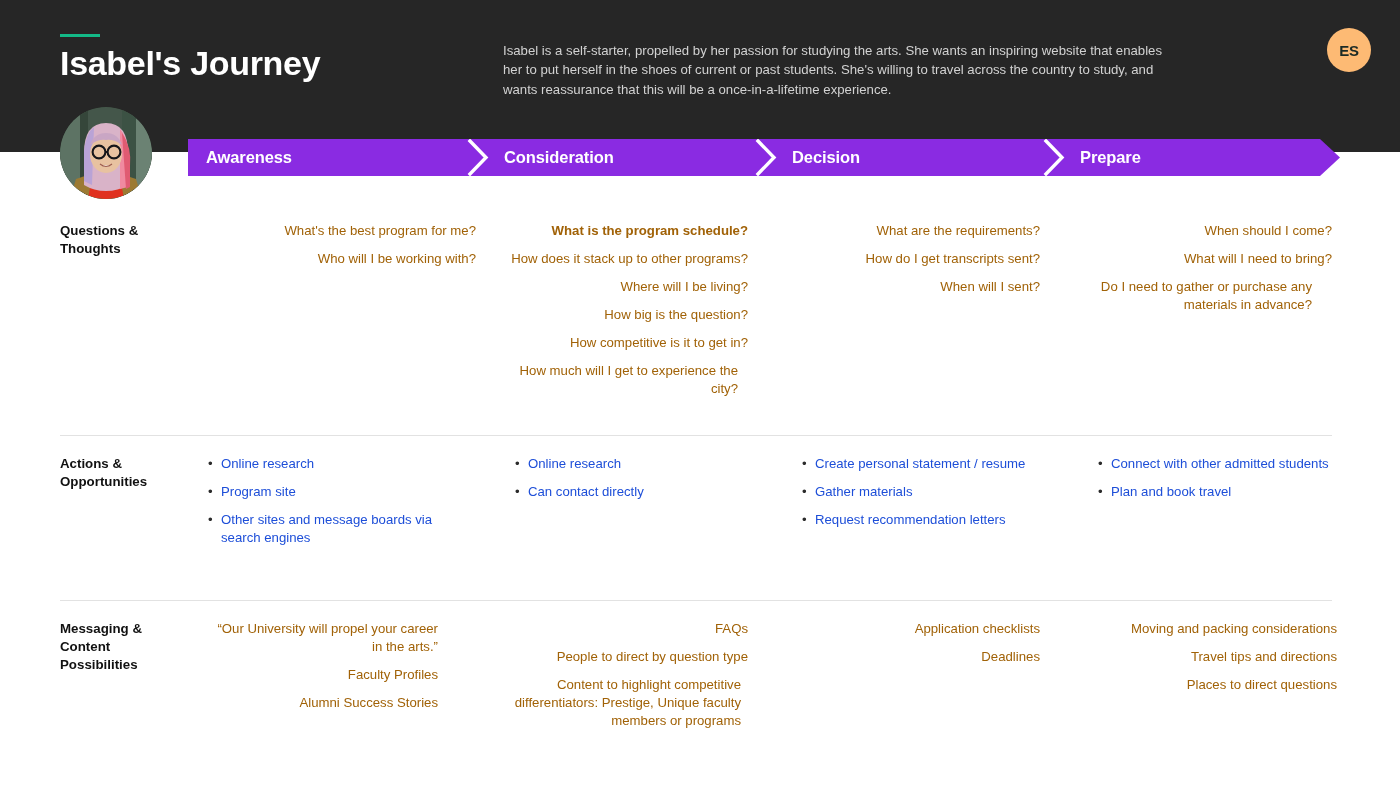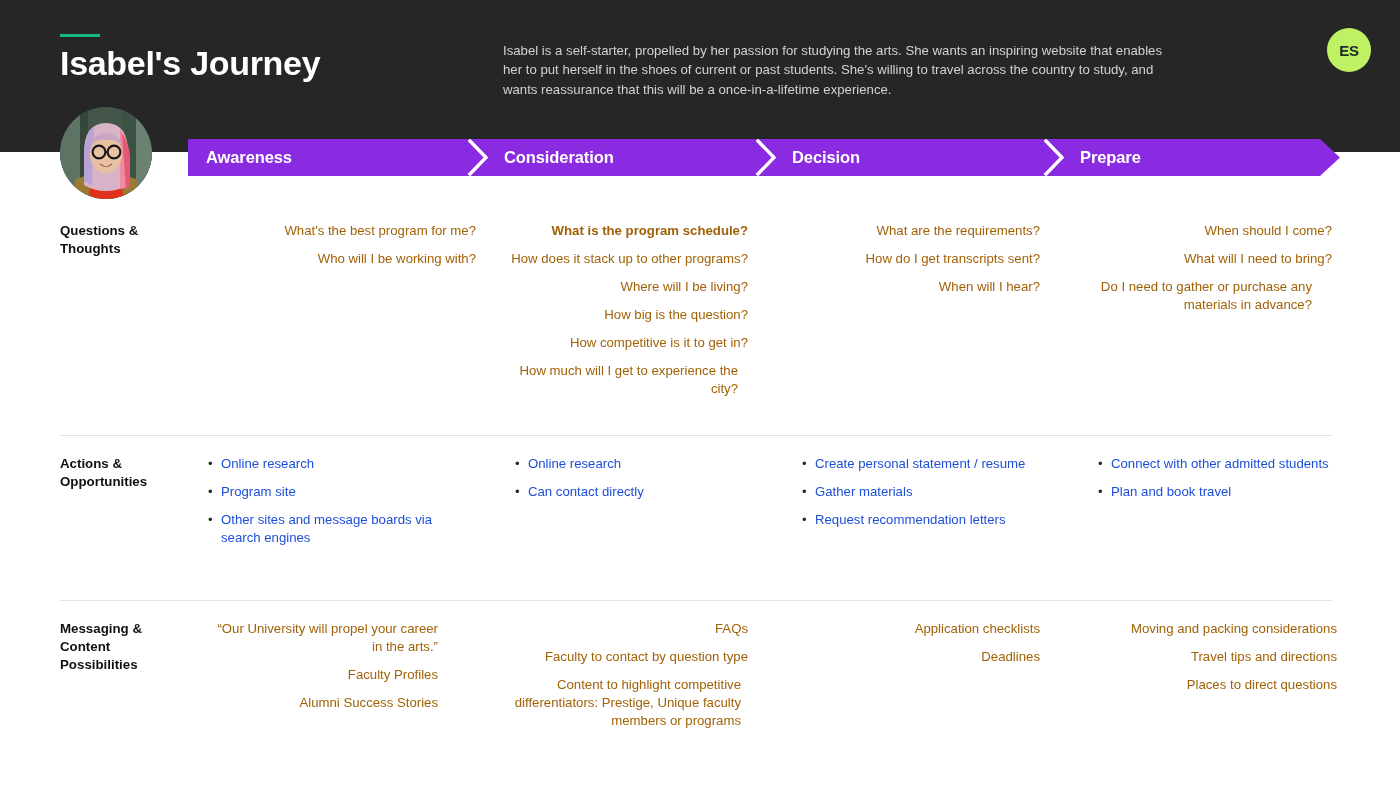--- a/index.html
+++ b/index.html
@@ -24,21 +24,21 @@
     position:absolute; left:60px; top:44px;
     font-size:34px; font-weight:bold; color:#ffffff;
     letter-spacing:-0.3px;
   }
   .intro-text {
     position:absolute; left:503px; top:41px; width:660px;
     font-size:13.2px; line-height:19.3px; color:#d2d2d2;
   }
   .es-badge {
     position:absolute; left:1327px; top:28px; width:44px; height:44px;
-    border-radius:50%; background:#bef264;
+    border-radius:50%; background:#fdba74;
     display:flex; align-items:center; justify-content:center;
     font-size:15px; font-weight:bold; color:#1b2a25; letter-spacing:-0.2px;
   }
 
   
   .avatar {
     position:absolute; left:60px; top:107px; width:92px; height:92px;
     border-radius:50%; overflow:hidden; z-index:5;
     background:#3a4a3c;
   }
@@ -162,21 +162,21 @@
       <div class="cell-item" style="width:245px;font-weight:bold;">What is the program schedule?</div>
       <div class="cell-item" style="width:245px;">How does it stack up to other programs?</div>
       <div class="cell-item" style="width:245px;">Where will I be living?</div>
       <div class="cell-item" style="width:245px;">How big is the question?</div>
       <div class="cell-item" style="width:245px;">How competitive is it to get in?</div>
       <div class="cell-item" style="width:235px;">How much will I get to experience the city?</div>
     </div>
     <div class="col" style="left:790px; top:222px;">
       <div class="cell-item" style="width:250px;">What are the requirements?</div>
       <div class="cell-item" style="width:250px;">How do I get transcripts sent?</div>
-      <div class="cell-item" style="width:250px;">When will I hear?</div>
+      <div class="cell-item" style="width:250px;">When will I sent?</div>
     </div>
     <div class="col" style="left:1087px; top:222px;">
       <div class="cell-item" style="width:245px;">When should I come?</div>
       <div class="cell-item" style="width:245px;">What will I need to bring?</div>
       <div class="cell-item" style="width:225px;">Do I need to gather or purchase any materials in advance?</div>
     </div>
   </div>
 
   <div class="row">
     <div class="divider" style="top:435px;"></div>
@@ -204,21 +204,21 @@
   <div class="row">
     <div class="divider" style="top:600px;"></div>
     <div class="row-label" style="top:620px;">Messaging &amp; Content Possibilities</div>
     <div class="col" style="left:206px; top:620px;">
       <div class="cell-item" style="width:232px;">“Our University will propel your career in the arts.”</div>
       <div class="cell-item" style="width:232px;">Faculty Profiles</div>
       <div class="cell-item" style="width:232px;">Alumni Success Stories</div>
     </div>
     <div class="col" style="left:503px; top:620px;">
       <div class="cell-item" style="width:245px;">FAQs</div>
-      <div class="cell-item" style="width:245px;">Faculty to contact by question type</div>
+      <div class="cell-item" style="width:245px;">People to direct by question type</div>
       <div class="cell-item" style="width:238px;">Content to highlight competitive differentiators: Prestige, Unique faculty members or programs</div>
     </div>
     <div class="col" style="left:790px; top:620px;">
       <div class="cell-item" style="width:250px;">Application checklists</div>
       <div class="cell-item" style="width:250px;">Deadlines</div>
     </div>
     <div class="col" style="left:1087px; top:620px;">
       <div class="cell-item" style="width:250px;">Moving and packing considerations</div>
       <div class="cell-item" style="width:250px;">Travel tips and directions</div>
       <div class="cell-item" style="width:250px;">Places to direct questions</div>

